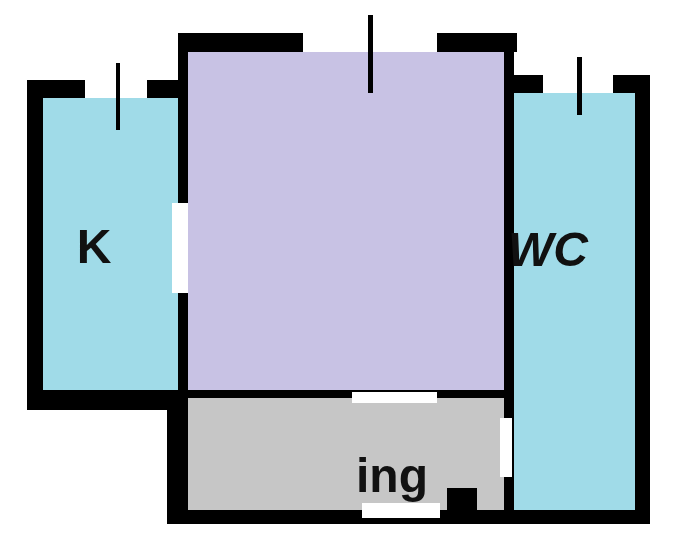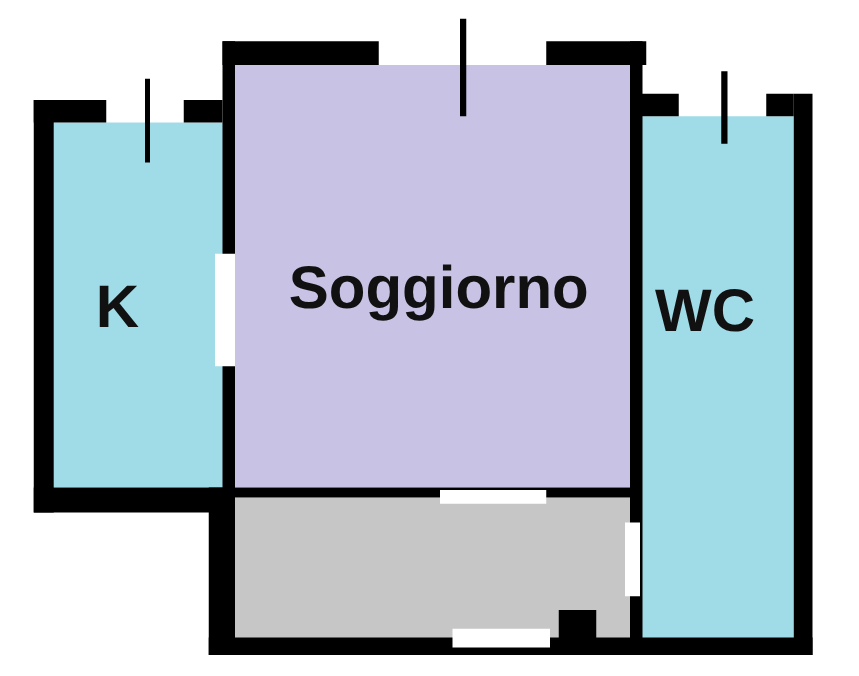--- a/index.html
+++ b/index.html
@@ -53,21 +53,21 @@
   
   .label {
     font-weight: bold;
     font-size: 48px;
     transform: translate(-50%, -50%);
     white-space: nowrap;
     line-height: 1.05;
   }
   .label-k   { left: 94px;  top: 247px; }
   .label-sog { left: 351px; top: 231px; text-align: center; line-height: 52px; }
-  .label-wc  { left: 564px; top: 250px; }
+  .label-wc  { left: 548px; top: 250px; font-style: italic; }
   .label-ing { left: 392px; top: 476px; }
 </style>
 </head>
 <body>
 
 <div class="plan" style="color: rgb(17, 17, 17);">
 
   <div class="room-k" style="background: rgb(160, 219, 232);"></div>
   <div class="room-sog" style="background: rgb(200, 194, 228);"></div>
   <div class="room-wc" style="background: rgb(160, 219, 232);"></div>
@@ -93,17 +93,18 @@
   <div class="door-sog-ing" style="background: rgb(255, 255, 255);"></div>
   <div class="door-ing-wc" style="background: rgb(255, 255, 255);"></div>
   <div class="door-entry" style="background: rgb(255, 255, 255);"></div>
 
   <div class="win-k" style="background: rgb(0, 0, 0);"></div>
   <div class="win-sog" style="background: rgb(0, 0, 0);"></div>
   <div class="win-wc" style="background: rgb(0, 0, 0);"></div>
 
   <div class="label label-k">K</div>
   <div class="label label-sog">
-    <span style="position:static">Soggiorno</span><br>
+    <br>
   </div>
   <div class="label label-wc">WC</div>
+  <div class="label label-ing">ing</div>
 
 </div>
 
 </body></html>

